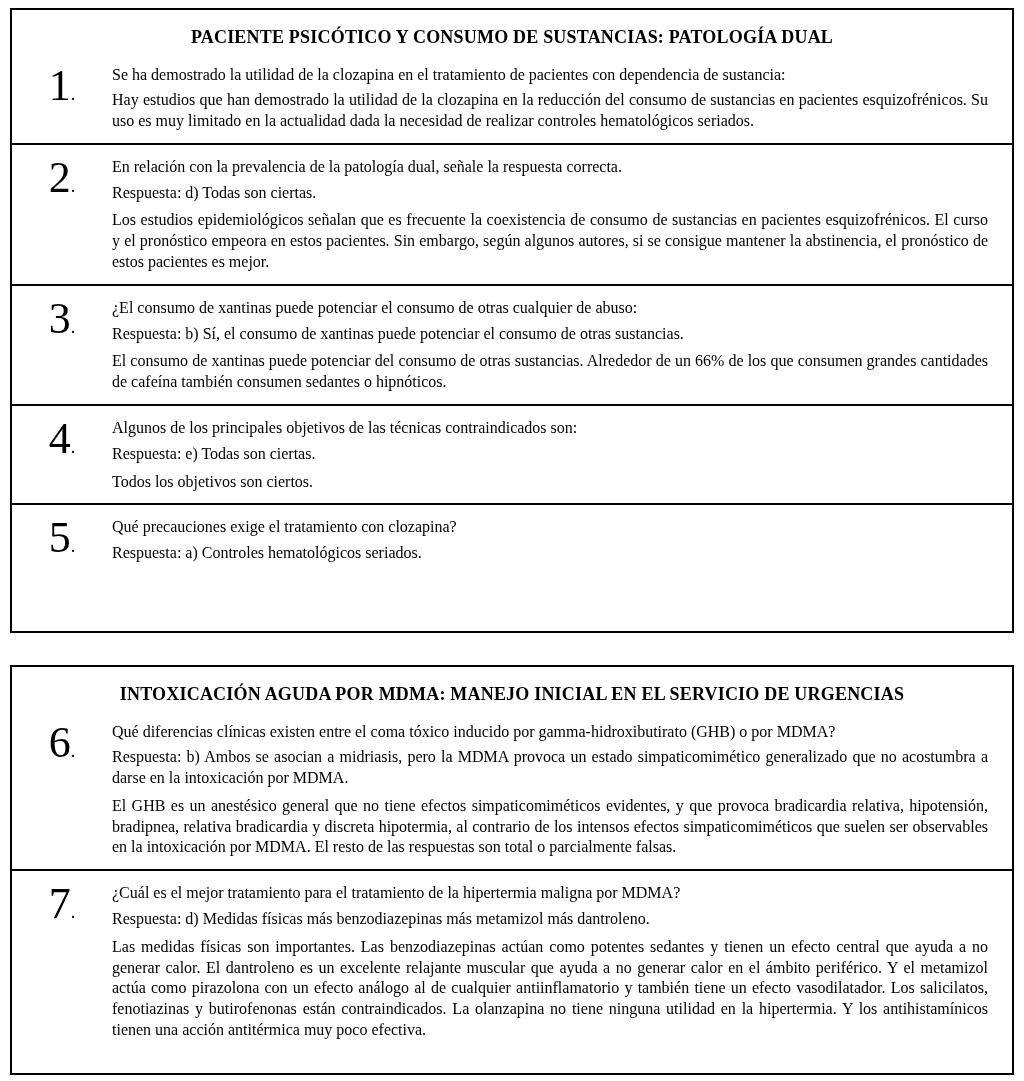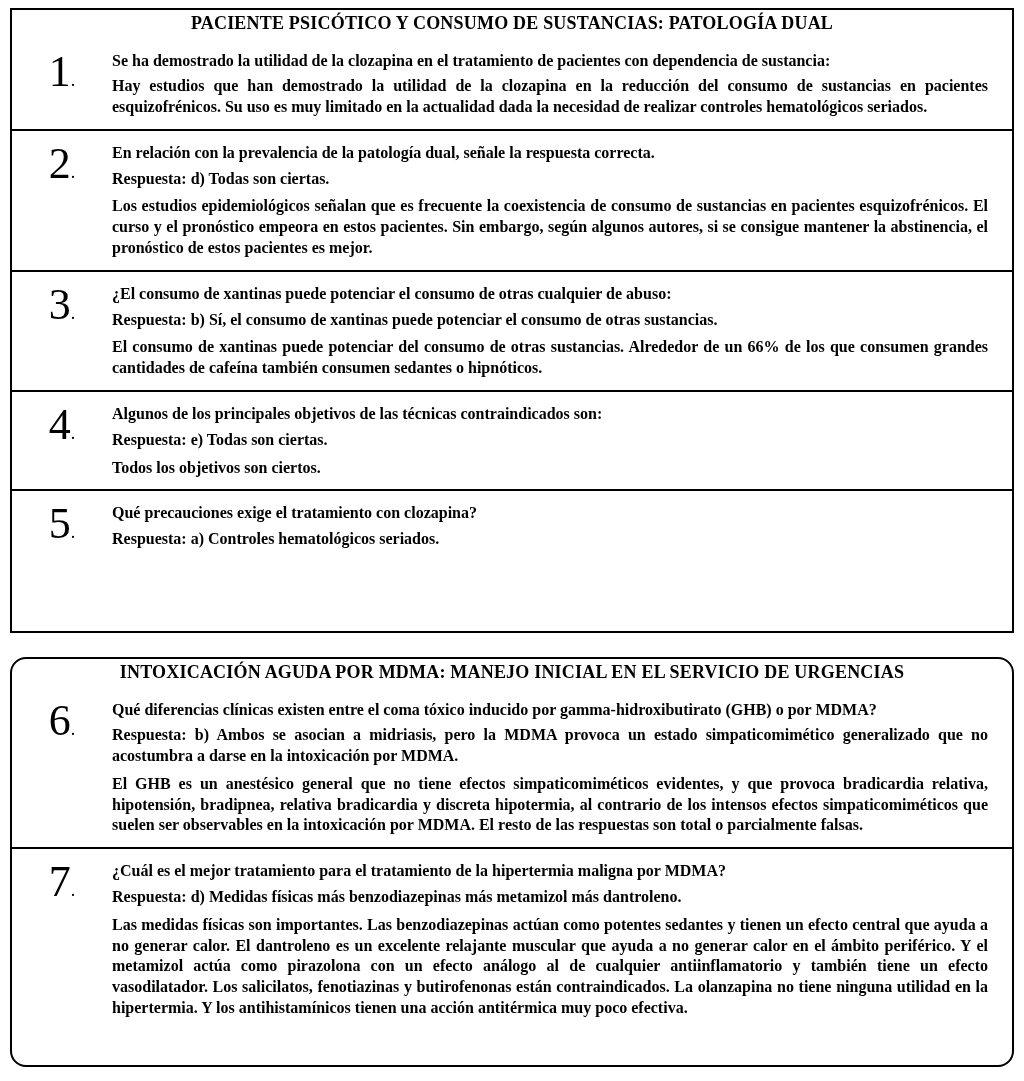--- a/index.html
+++ b/index.html
@@ -20,27 +20,26 @@
     box-sizing: border-box;
     margin: 0 10px;
     border: 2.5px solid #000000;
     background: #ffffff;
   }
   .section-box.first {
     margin-top: 8px;
     height: 625px;
   }
   .section-box.second {
-    margin-top: 24px;
+    margin-top: 32px;
     height: 410px;
-    border-radius: 16px;
   }
   .section-title {
     margin: 0;
-    padding: 2px 14px 4px 14px;
+    padding: 16px 14px 4px 14px;
     text-align: center;
     font-size: 18px;
     font-weight: 700;
     letter-spacing: 0.2px;
     line-height: 1.25;
     white-space: nowrap;
   }
   .q-block {
     display: flex;
     align-items: flex-start;
@@ -61,21 +60,20 @@
     line-height: 1.0;
   }
   .q-number-dot {
     font-size: 18px;
     vertical-align: baseline;
   }
   .text-col {
     flex: 1 1 auto;
     min-width: 0;
     padding-top: 4px;
-    font-weight: bold;
   }
   .q-text {
     margin: 0 0 5px 0;
     font-size: 16px;
     line-height: 1.3;
   }
   .a-text {
     margin: 0 0 7px 0;
     font-size: 16px;
     line-height: 1.3;

